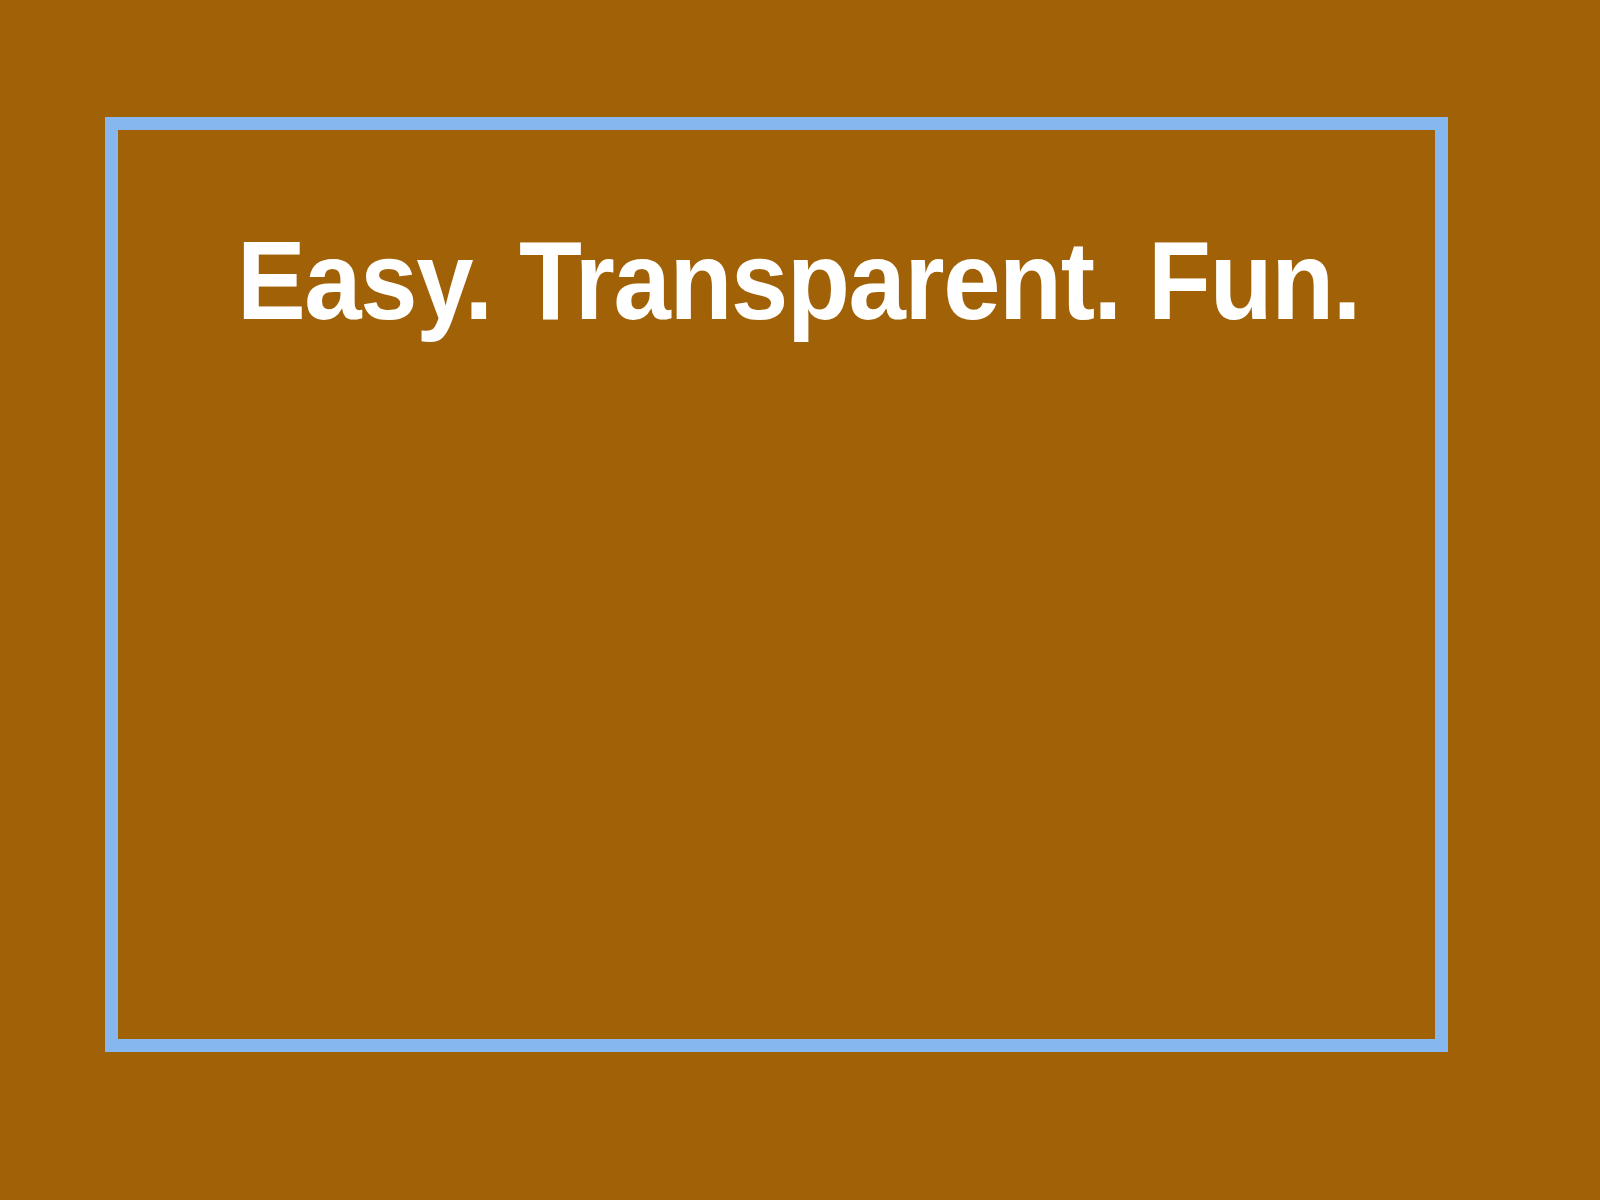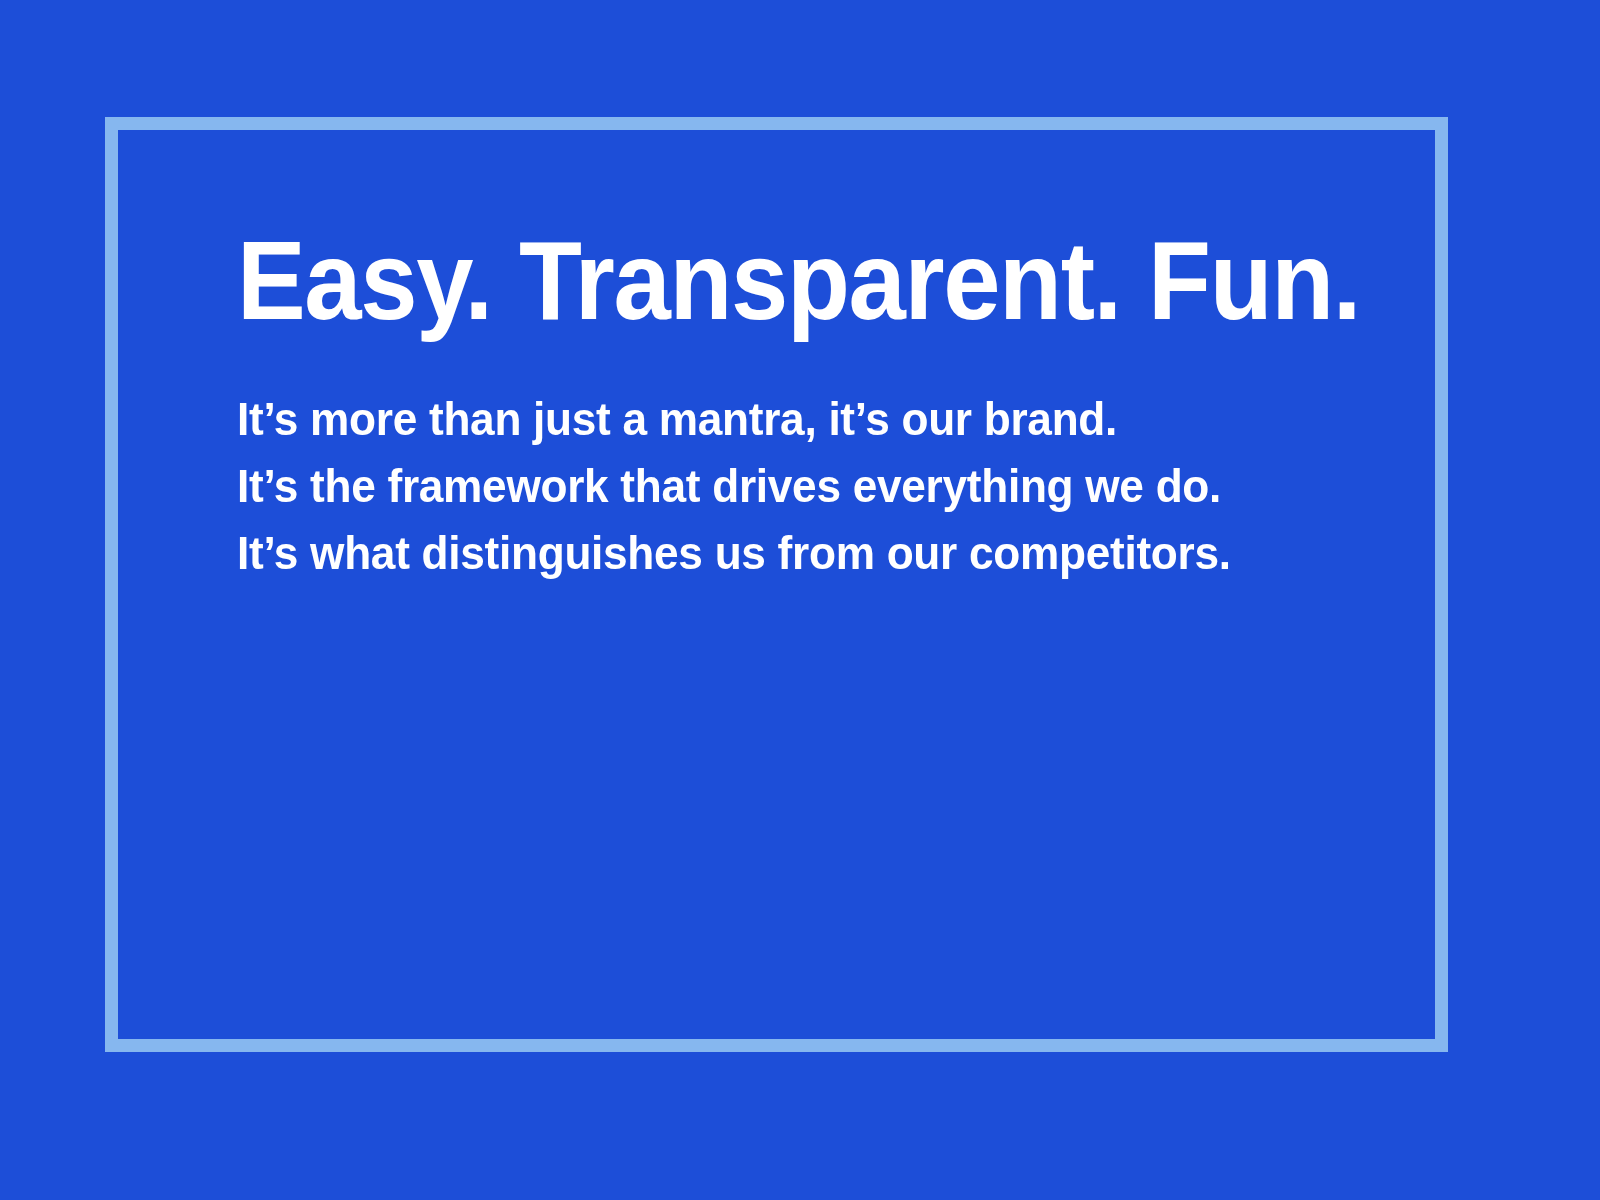--- a/index.html
+++ b/index.html
@@ -12,21 +12,21 @@
     height: 1200px;
     overflow: hidden;
     font-family: "Liberation Sans", sans-serif;
     -webkit-font-smoothing: antialiased;
   }
 
   .slide {
     position: relative;
     width: 1600px;
     height: 1200px;
-    background: #1d4ed8;
+    background: #a16207;
     box-sizing: border-box;
   }
 
   
   .frame {
     position: absolute;
     left: 105px;
     top: 117px;
     width: 1343px;
     height: 935px;
@@ -103,21 +103,16 @@
 <body>
 
 <div class="slide">
 
   <div class="frame"></div>
 
   <div class="content">
 
     <div class="headline">Easy. Transparent. Fun.</div>
 
-    <div class="intro">
-      <div class="intro-line">It’s more than just a mantra, it’s our brand.</div>
-      <div class="intro-line">It’s the framework that drives everything we do.</div>
-      <div class="intro-line">It’s what distinguishes us from our competitors.</div>
-    </div>
 
 
   </div>
 </div>
 
 </body></html>

